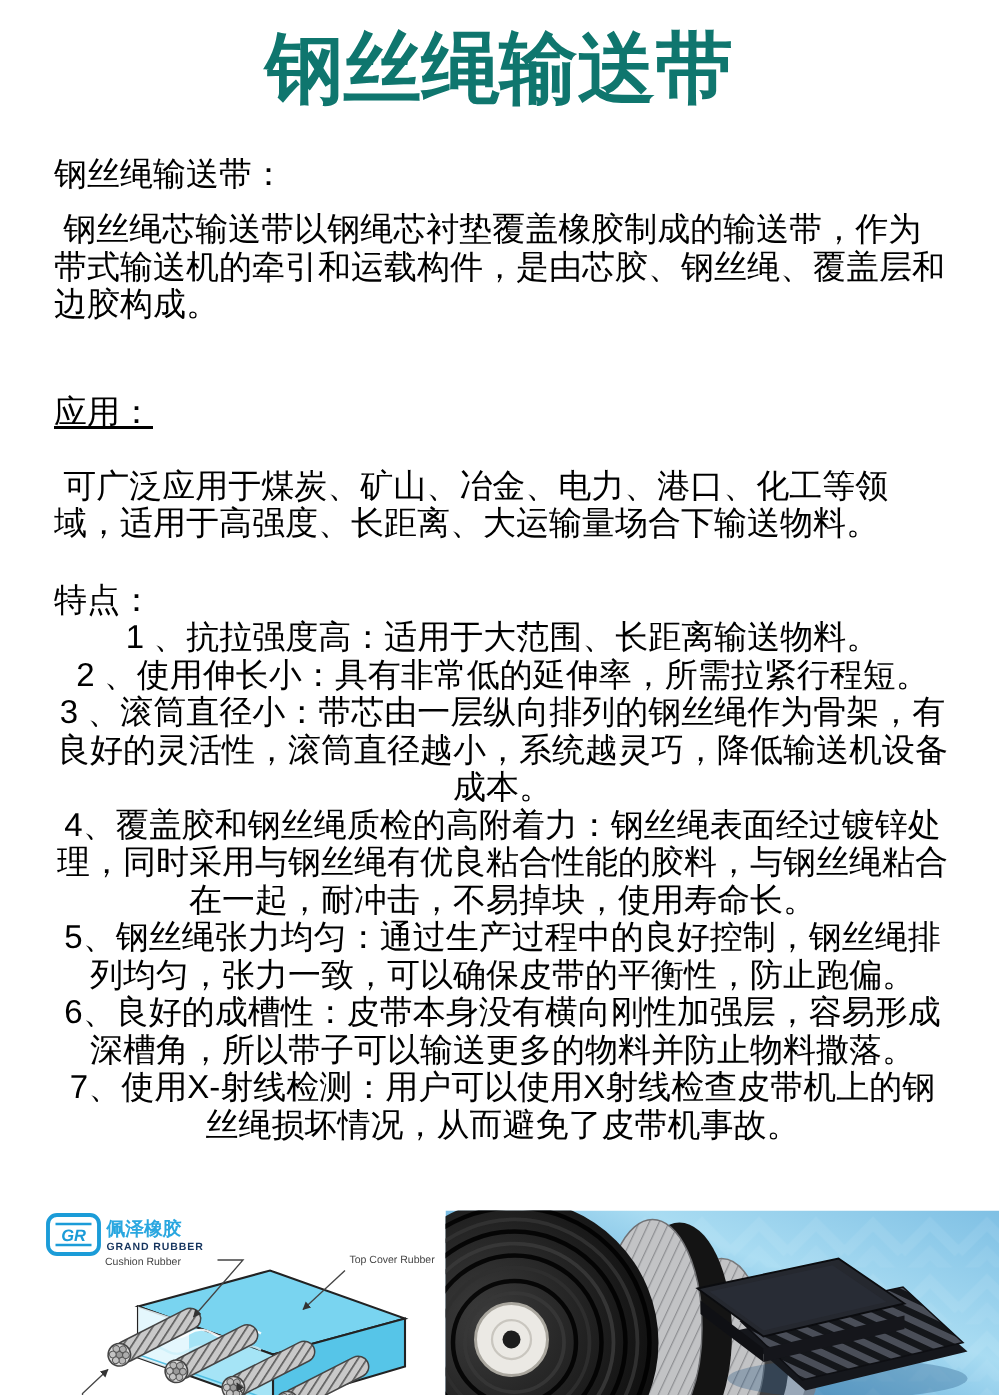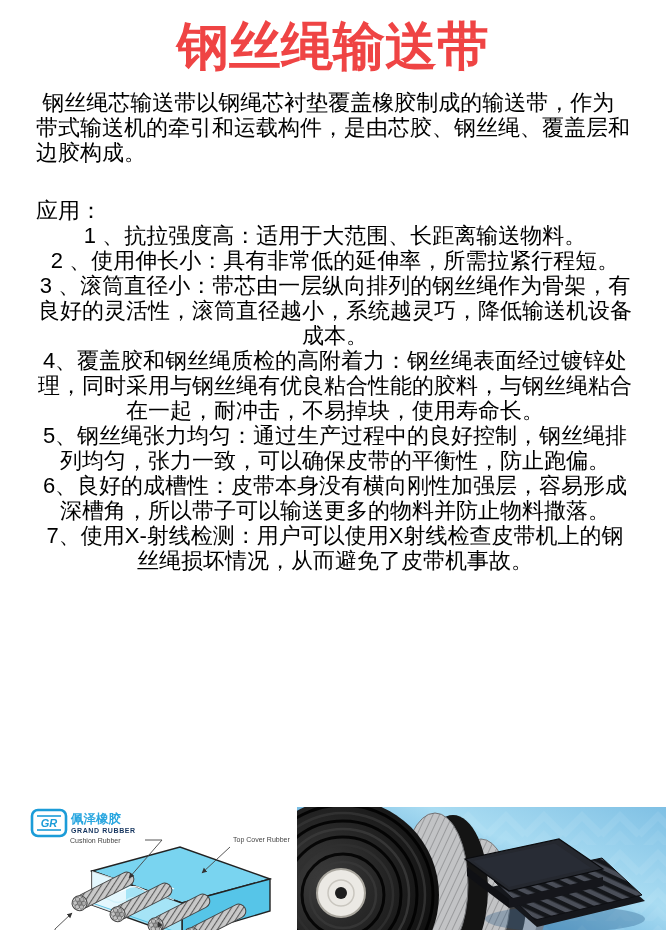--- a/index.html
+++ b/index.html
@@ -3,46 +3,49 @@
 <meta charset="utf-8">
 <style>
   html,body { margin:0; padding:0; background:#ffffff; }
   .page {
     position:relative; width:666px; height:930px; background:#fff;
     font-family:"Liberation Sans","DejaVu Sans",sans-serif; color:#000;
     overflow:hidden;
   }
   .page-title {
     margin:0; padding-top:14px; text-align:center;
-    font-size:52px; line-height:64px; font-weight:bold; color:#ef4444;
+    font-size:52px; line-height:64px; font-weight:bold; color:#0f766e;
   }
   .article { padding:0 32px 0 36px; font-size:22px; line-height:25px; }
   .article > div { white-space:pre-wrap; }
   .intro-label     { margin-top:25px; }
   .intro-para      { margin-top:12px; }
-  .app-label       { margin-top:33px; }
+  .app-label       { margin-top:47px;text-decoration:underline; }
   .app-para        { margin-top:24px; }
   .features-label  { margin-top:26px; }
   .feature-item    { white-space:pre-wrap;text-align:center; }
   .media-row { position:absolute; left:0; top:807px; width:666px; height:162px; }
   .diagram-box { position:absolute; left:30px; top:0; width:263px; height:162px; background:#fff; }
   .photo-box   { position:absolute; left:297px; top:0; width:369px; height:158px; }
   svg { display:block; }
   .callout-text { font-size:7px; fill:#444; }
 </style>
 </head>
 <body>
 
 <div class="page">
 
   <h1 class="page-title">钢丝绳输送带</h1>
 
   <div class="article">
+    <div class="intro-label">钢丝绳输送带：</div>
     <div class="intro-para"> 钢丝绳芯输送带以钢绳芯衬垫覆盖橡胶制成的输送带，作为带式输送机的牵引和运载构件，是由芯胶、钢丝绳、覆盖层和边胶构成。</div>
     <div class="app-label">应用：</div>
+    <div class="app-para"> 可广泛应用于煤炭、矿山、冶金、电力、港口、化工等领域，适用于高强度、长距离、大运输量场合下输送物料。</div>
+    <div class="features-label">特点：</div>
     <div class="features-list"><div class="feature-item">1 、抗拉强度高：适用于大范围、长距离输送物料。</div><div class="feature-item">2 、使用伸长小：具有非常低的延伸率，所需拉紧行程短。</div><div class="feature-item">3 、滚筒直径小：带芯由一层纵向排列的钢丝绳作为骨架，有良好的灵活性，滚筒直径越小，系统越灵巧，降低输送机设备成本。</div><div class="feature-item">4、覆盖胶和钢丝绳质检的高附着力：钢丝绳表面经过镀锌处理，同时采用与钢丝绳有优良粘合性能的胶料，与钢丝绳粘合在一起，耐冲击，不易掉块，使用寿命长。</div><div class="feature-item">5、钢丝绳张力均匀：通过生产过程中的良好控制，钢丝绳排列均匀，张力一致，可以确保皮带的平衡性，防止跑偏。</div><div class="feature-item">6、良好的成槽性：皮带本身没有横向刚性加强层，容易形成深槽角，所以带子可以输送更多的物料并防止物料撒落。</div><div class="feature-item">7、使用X-射线检测：用户可以使用X射线检查皮带机上的钢丝绳损坏情况，从而避免了皮带机事故。</div></div>
   </div>
 
   <div class="media-row">
 
     <div class="diagram-box">
       <svg width="263" height="162" viewBox="0 0 263 162">
         <defs>
           <pattern id="cordHatch" width="5" height="5" patternUnits="userSpaceOnUse" patternTransform="rotate(60)">
             <rect width="5" height="5" fill="#c9c9c9"></rect>

